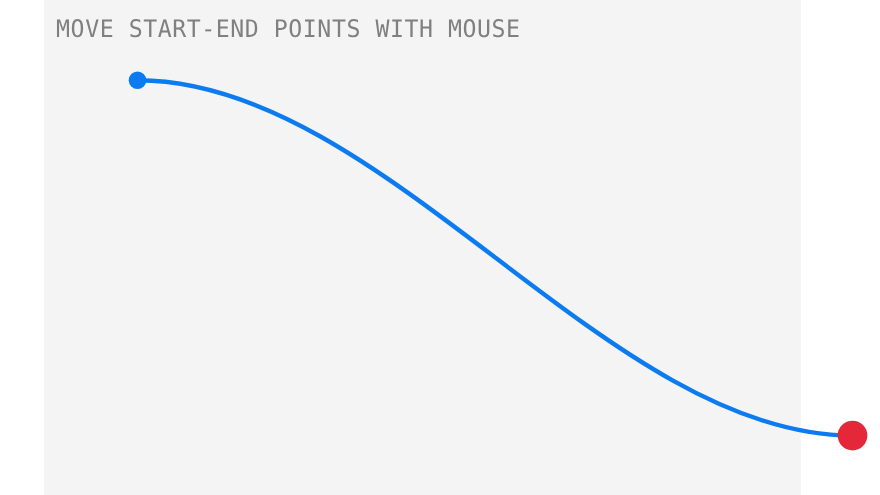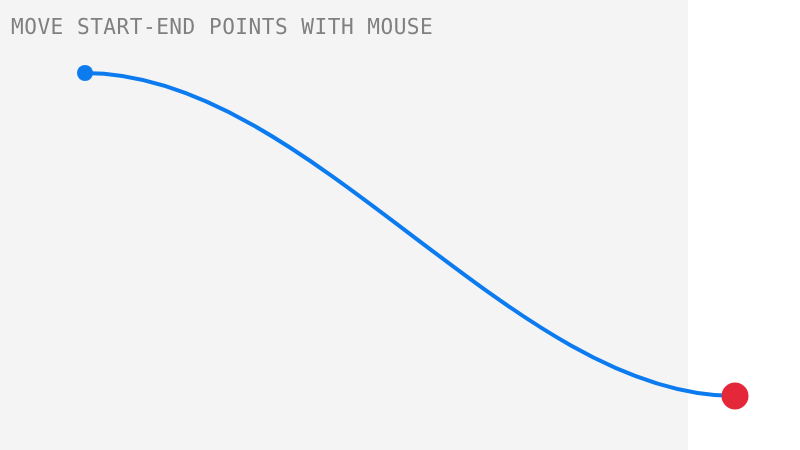--- a/index.html
+++ b/index.html
@@ -11,20 +11,21 @@
     width: 800px;
     height: 450px;
     overflow: hidden;
     font-family: "DejaVu Sans Mono", "Liberation Mono", monospace;
   }
   #app {
     position: relative;
     width: 688px;
     height: 450px;
     background: #f4f4f4;
+    margin-left: 40px;
   }
   #canvas-stage {
     position: absolute;
     left: 0;
     top: 0;
     width: 800px;
     height: 450px;
   }
   #title {
     position: absolute;

